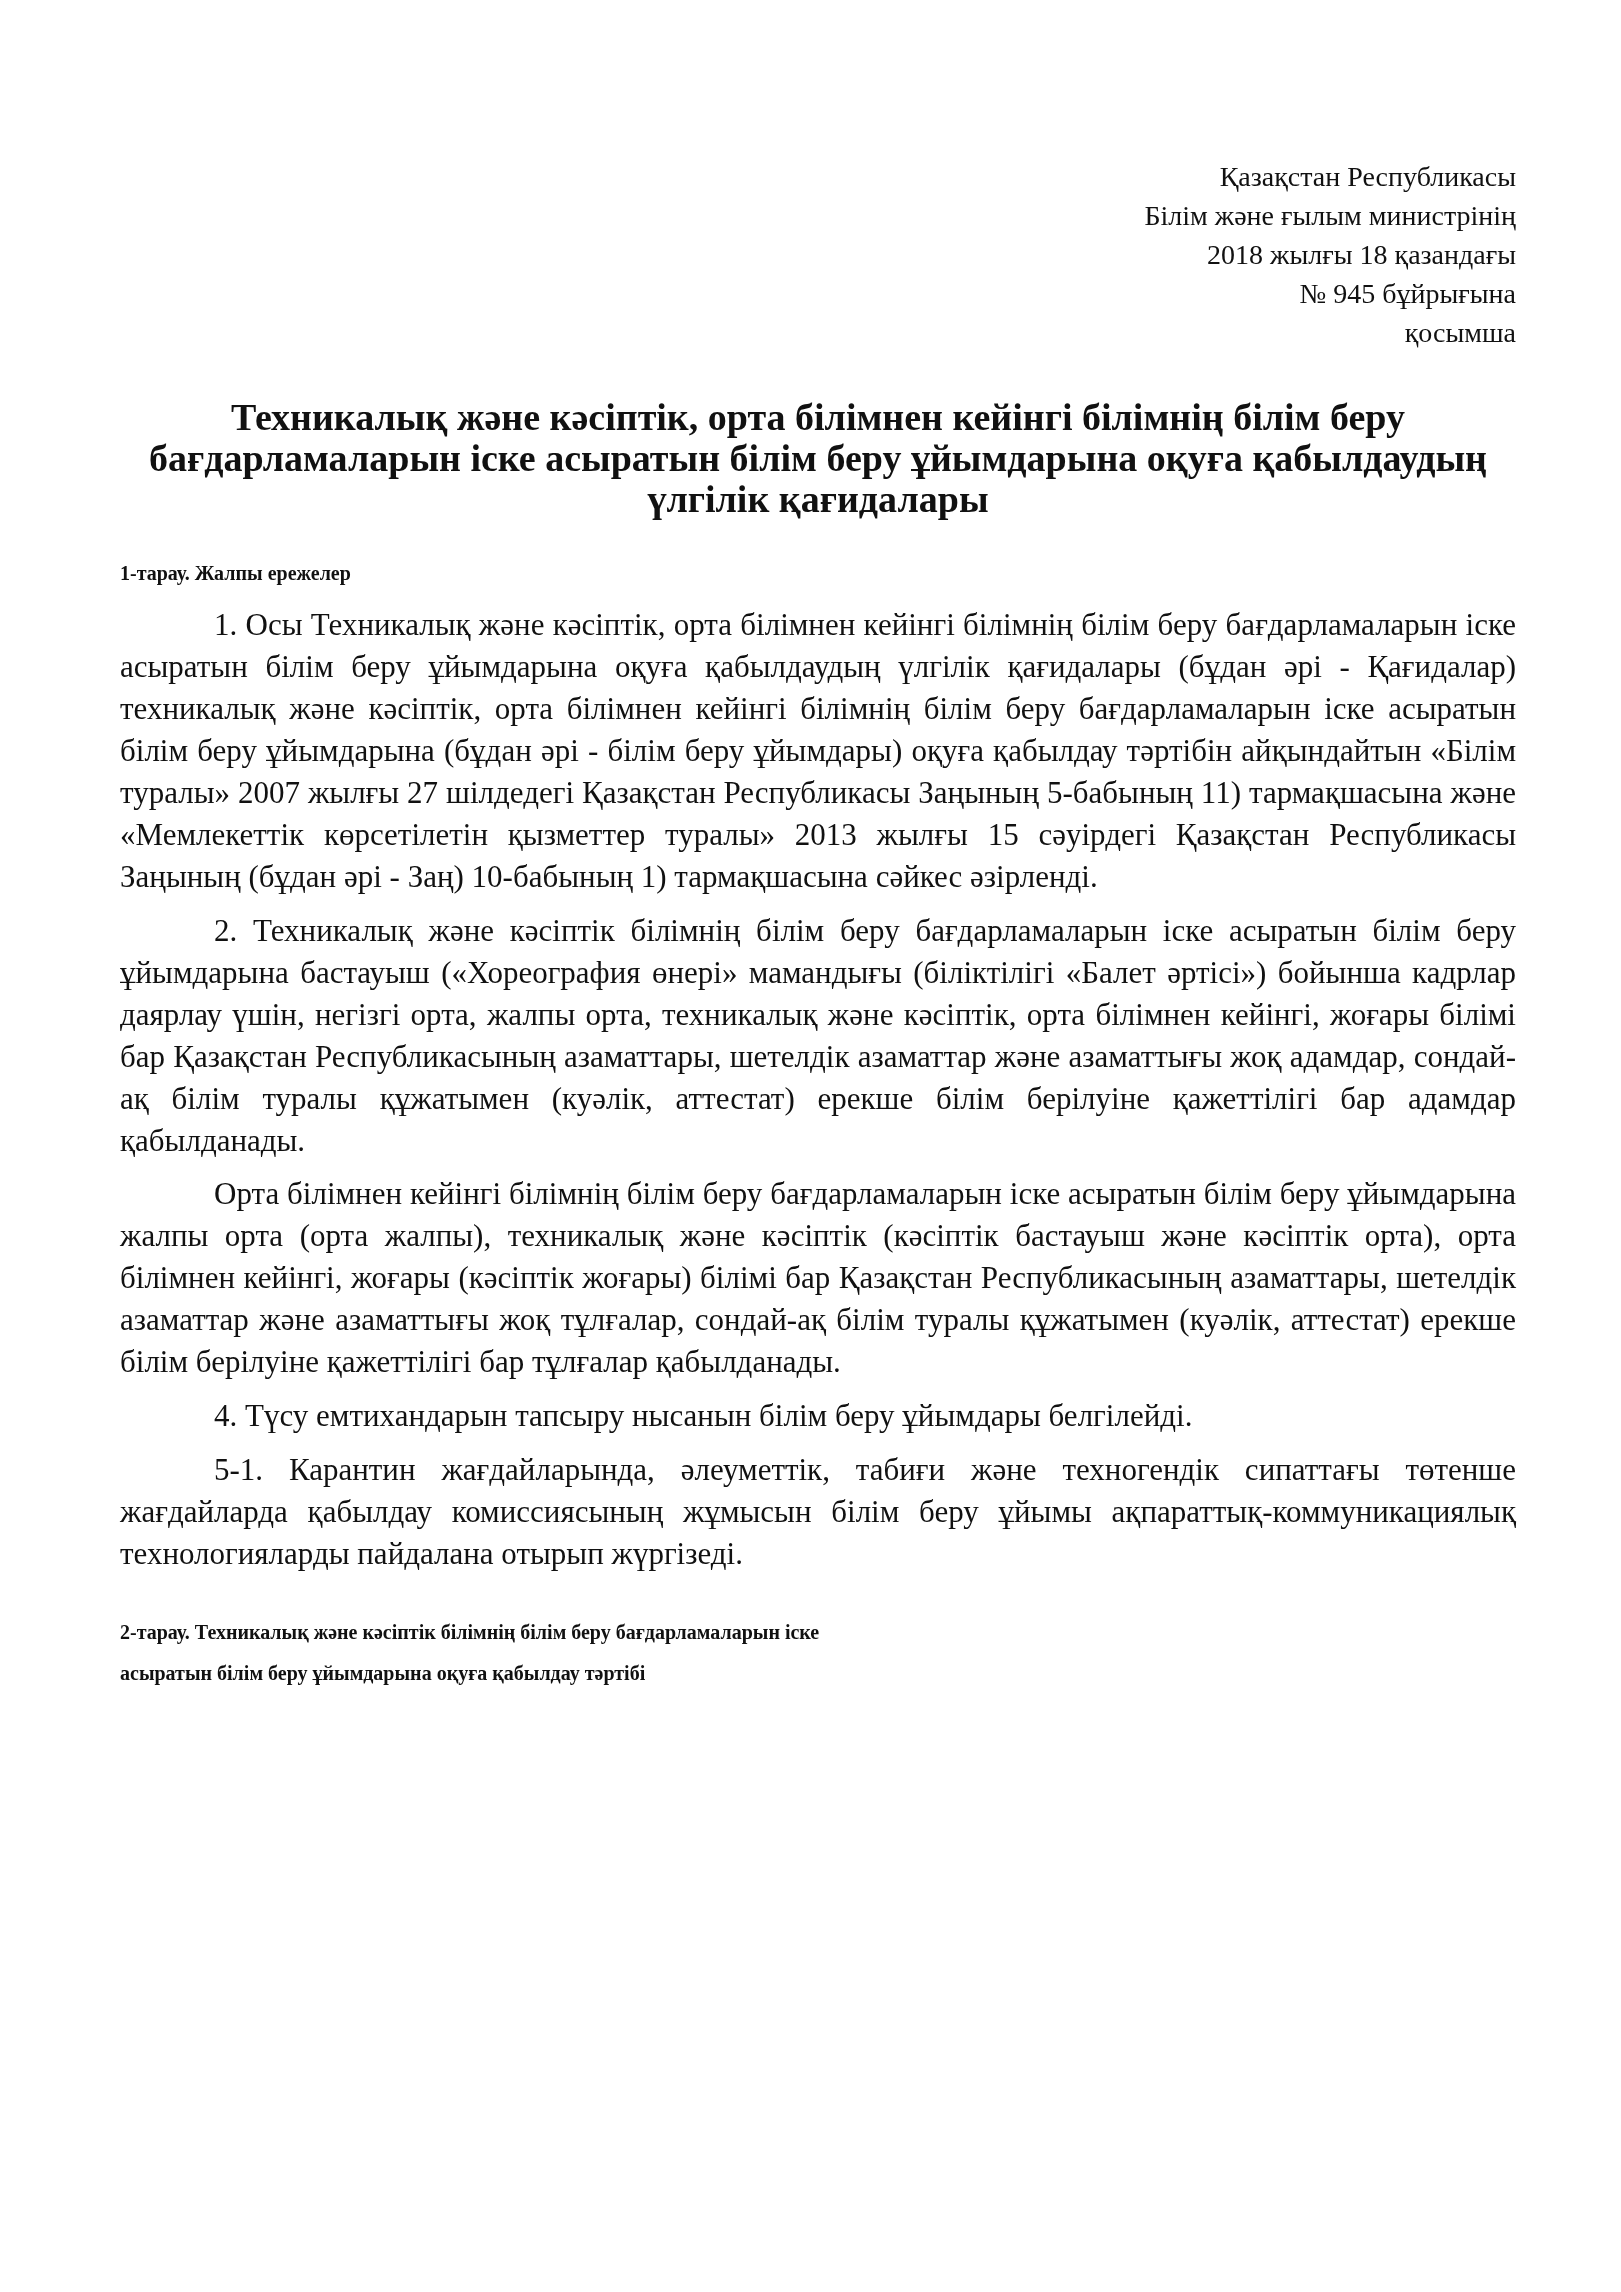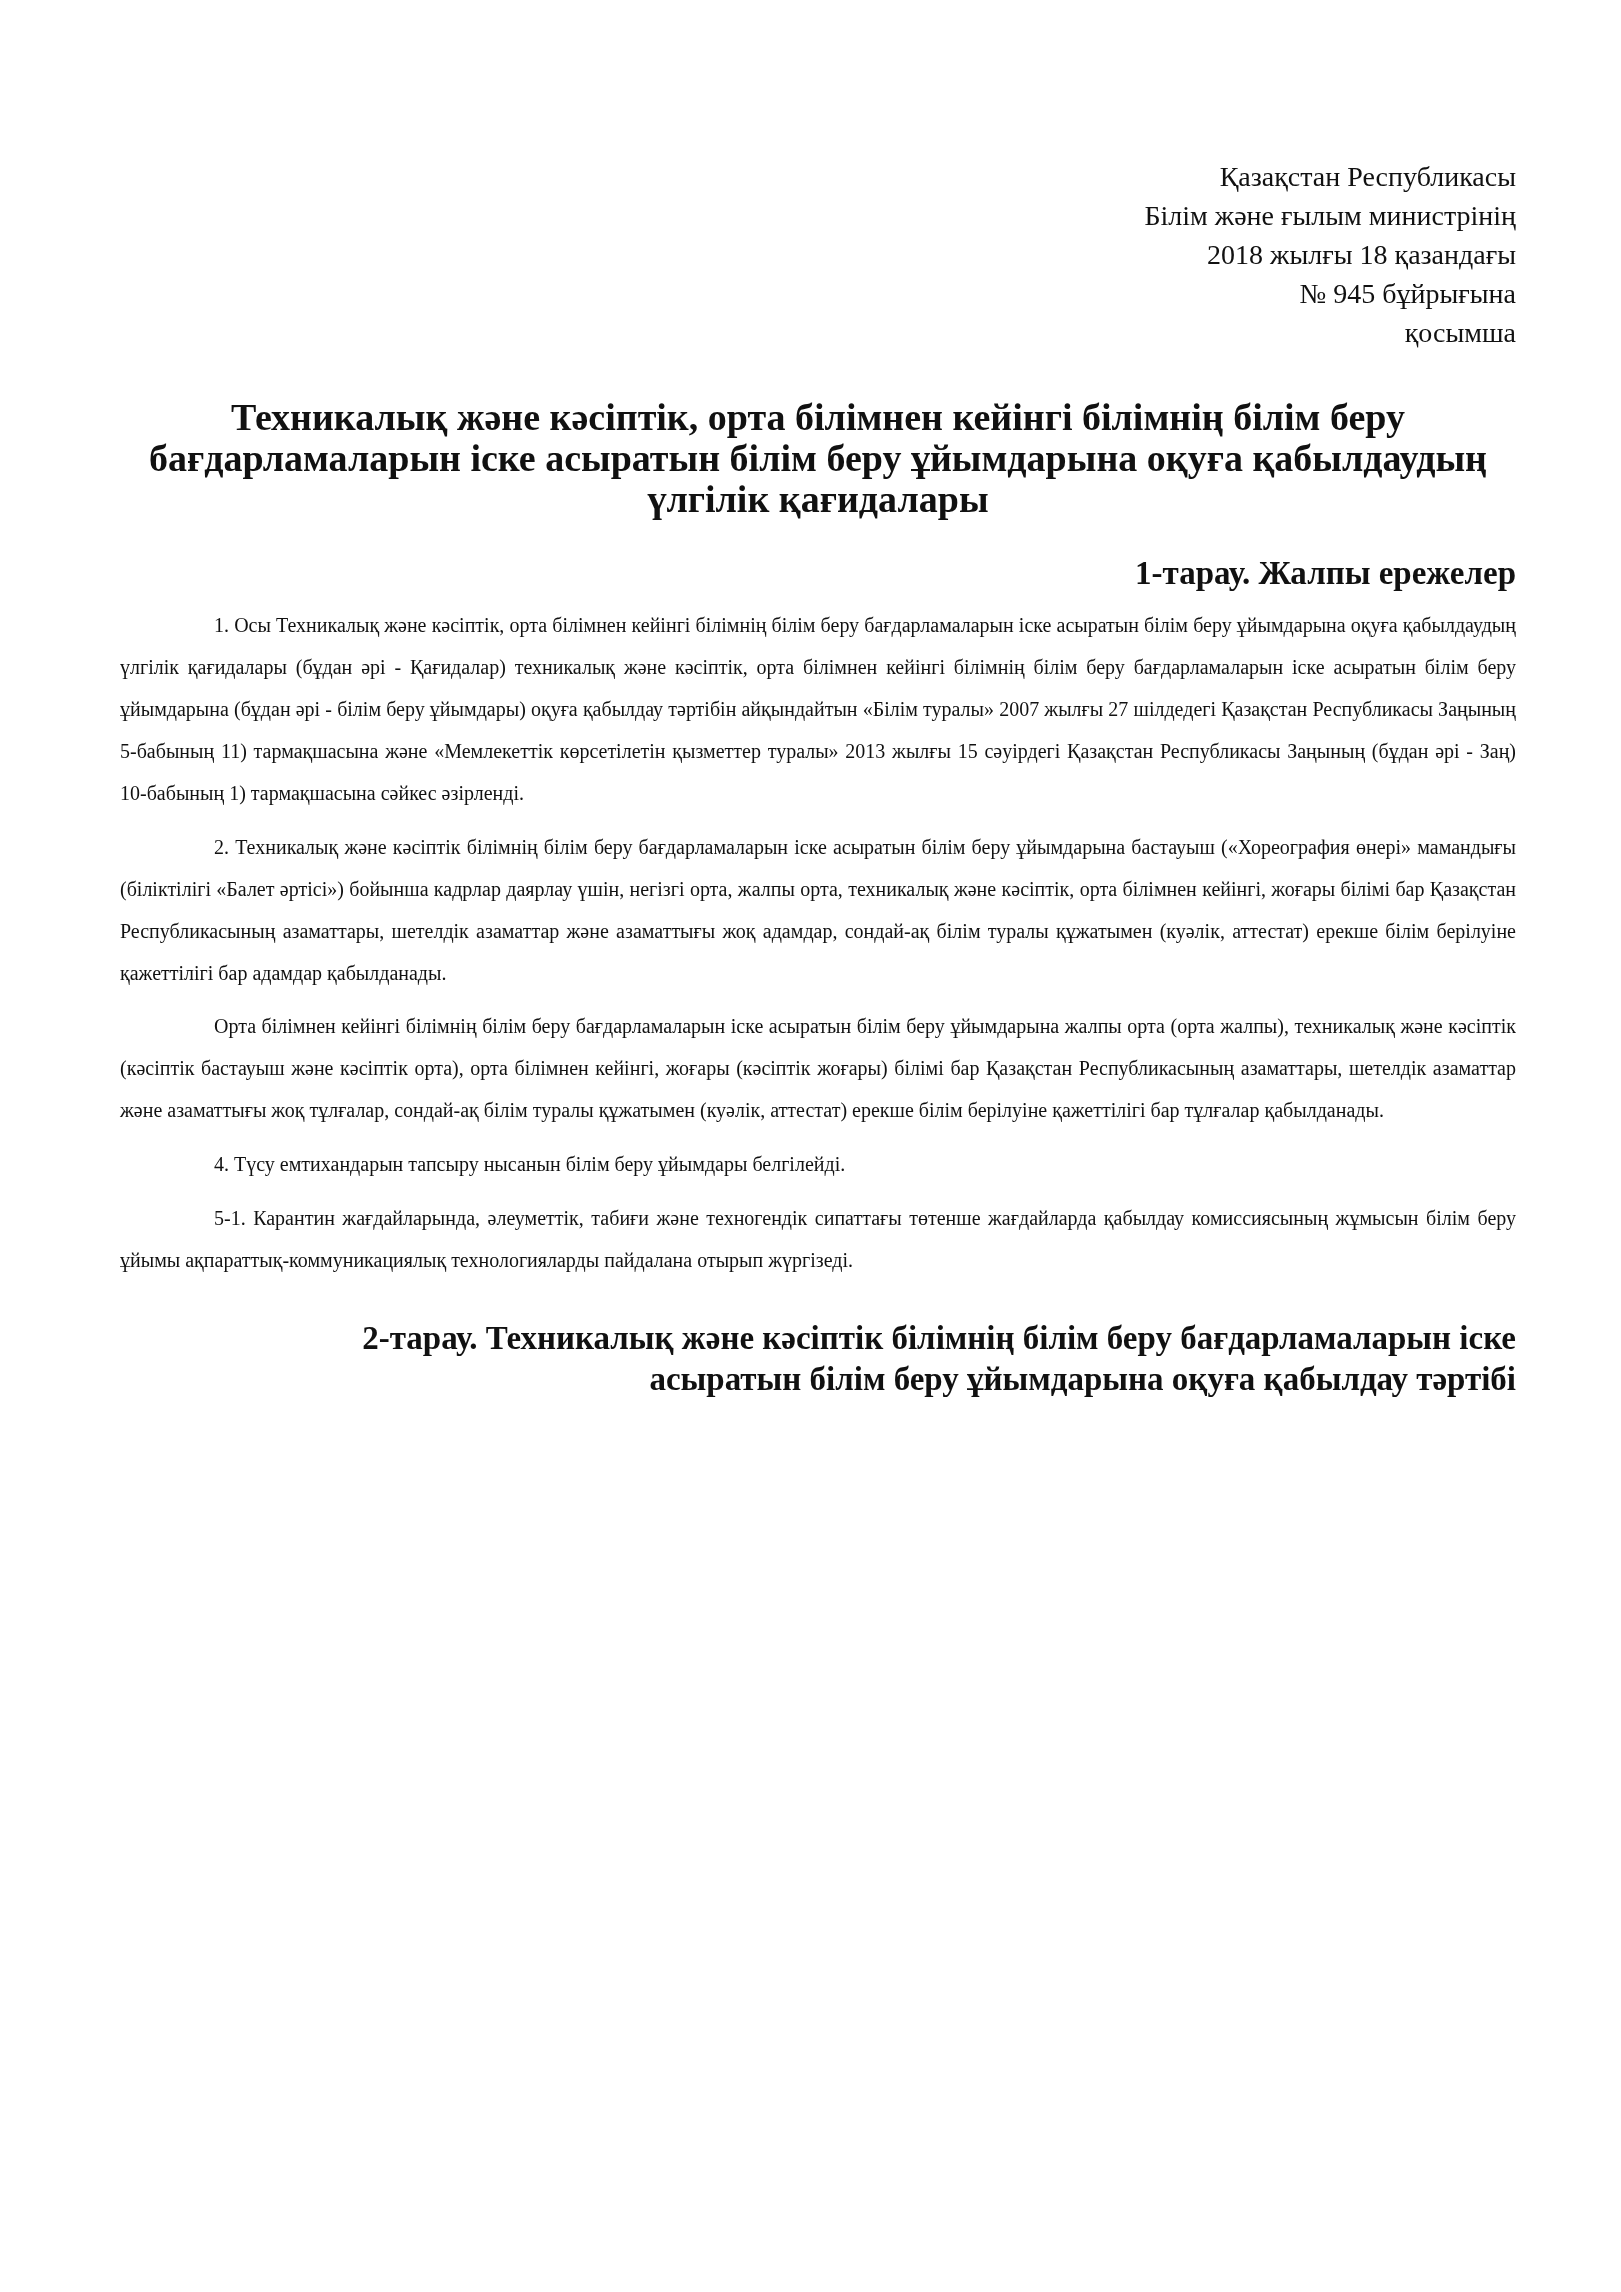--- a/index.html
+++ b/index.html
@@ -25,32 +25,32 @@
   }
   .appendix div { margin: 0; }
   .doc-title {
     margin: 45px 0 0 0;
     text-align: center;
     font-weight: bold;
     font-size: 38px;
     line-height: 41px;
   }
   .chapter {
-    text-align: right;
+    text-align: left;
     font-weight: bold;
-    font-size: 33px;
+    font-size: 20px;
     line-height: 41px;
     margin: 33px 0 9.8px 0;
   }
   .chapter.two { margin-top: 37px; }
   p.para {
     margin: 0 0 11.8px 0;
     text-indent: 94px;
     text-align: justify;
-    font-size: 20px;
+    font-size: 31px;
     line-height: 42px;
   }
 </style>
 </head>
 <body>
 
 <div class="page">
 
   <div class="appendix">
     <div>Қазақстан Республикасы</div>

